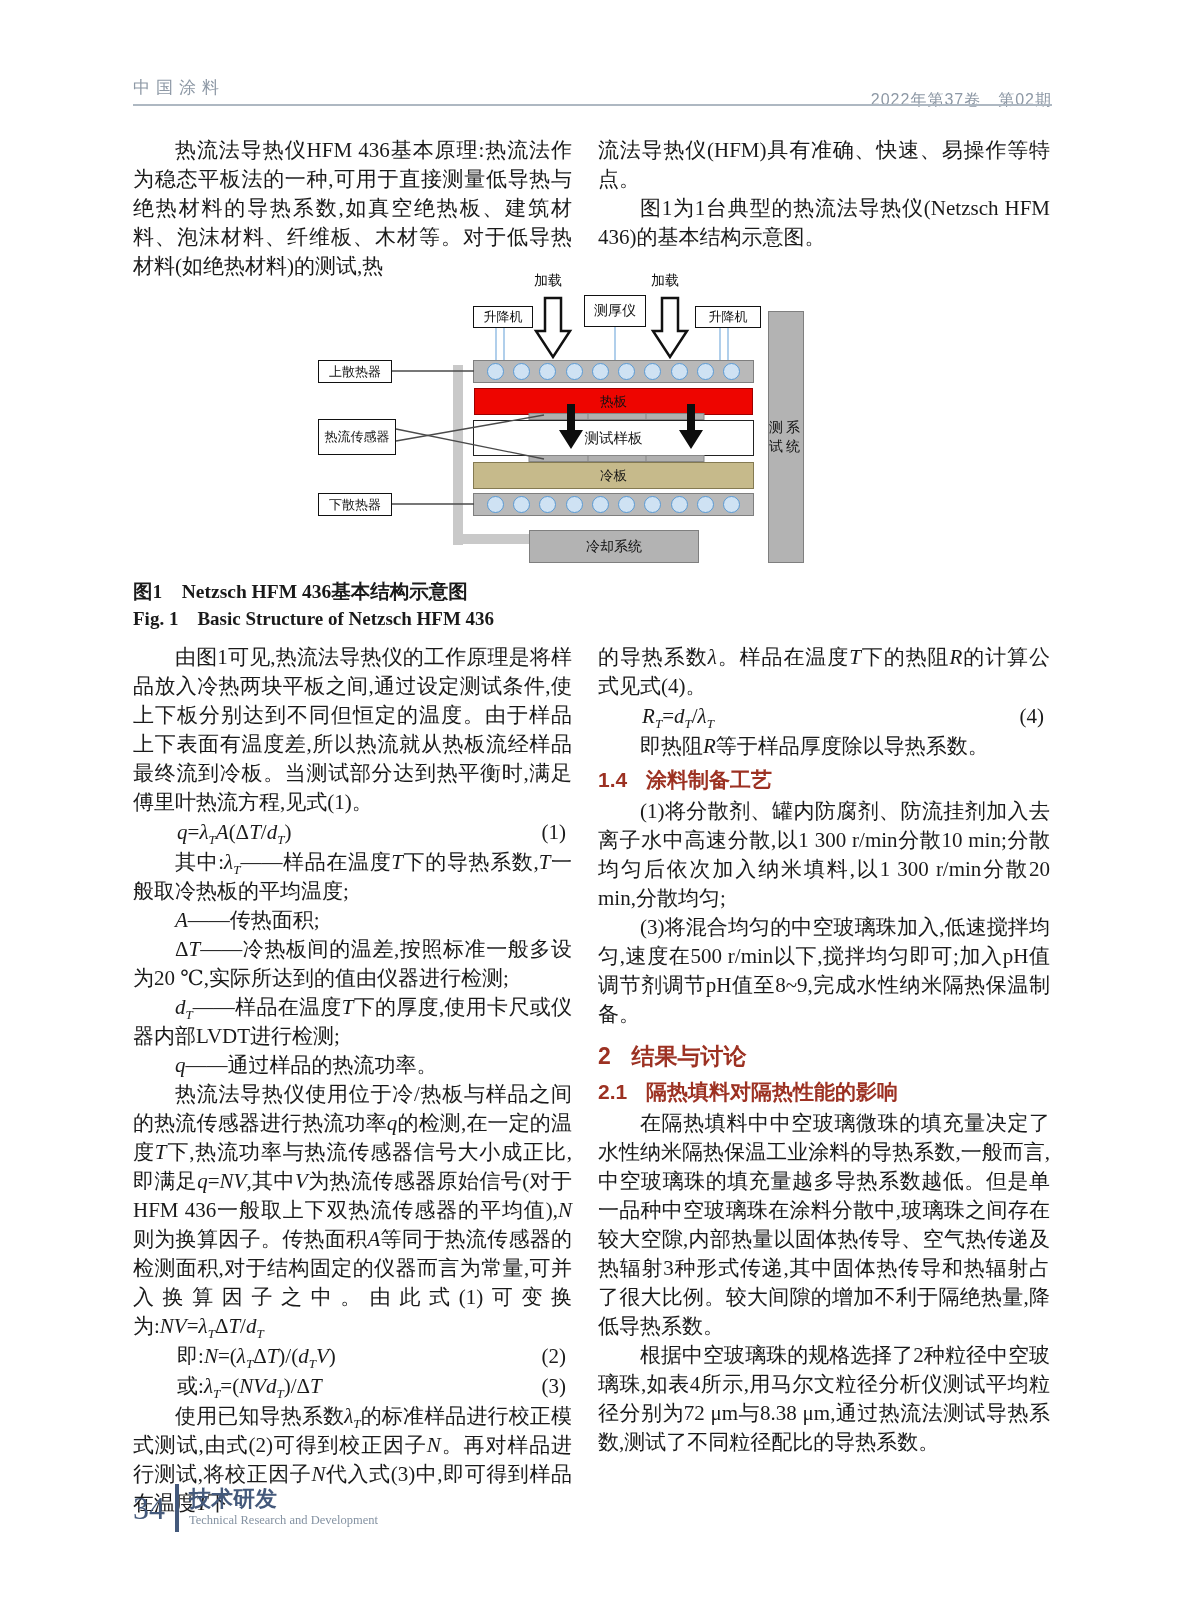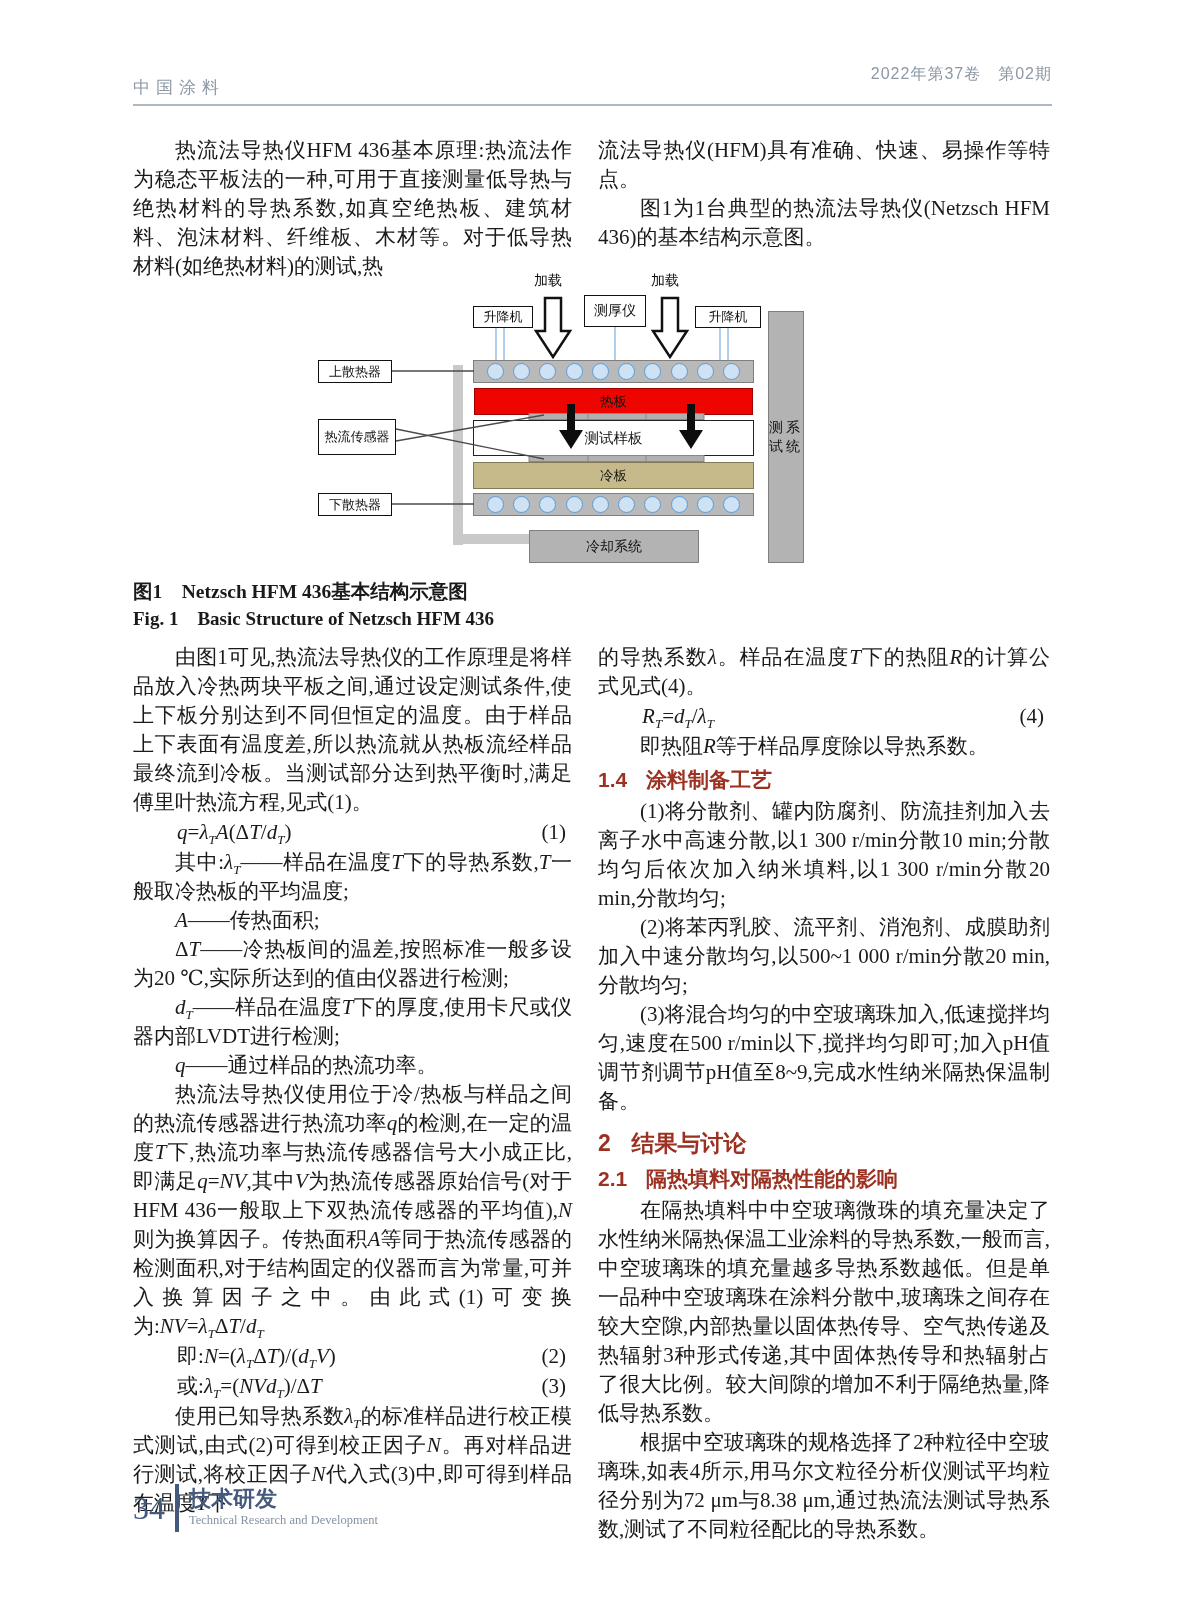--- a/index.html
+++ b/index.html
@@ -3,21 +3,21 @@
 <meta charset="utf-8">
 <style>
   html,body{margin:0;padding:0;background:#e8e8e8;}
   .page{
     position:relative;width:1187px;height:1600px;background:#ffffff;
     font-family:"Liberation Serif","DejaVu Serif",serif;color:#1a1a1a;
     overflow:hidden;
   }
   
   .hdr-left{position:absolute;left:133px;top:76px;font-size:17px;letter-spacing:6px;color:var(--header_gray);font-family:"Liberation Sans","DejaVu Sans",sans-serif;}
-  .hdr-right{position:absolute;right:135px;top:64px;font-size:16px;letter-spacing:1px;color:var(--header_gray);font-family:"Liberation Sans","DejaVu Sans",sans-serif;}
+  .hdr-right{position:absolute;right:135px;top:90px;font-size:16px;letter-spacing:1px;color:var(--header_gray);font-family:"Liberation Sans","DejaVu Sans",sans-serif;}
   .hdr-rule{position:absolute;left:133px;top:104px;width:919px;height:2px;background:#aeb8c2;}
   
   .tcol{position:absolute;font-size:21px;line-height:29px;text-align:justify;text-justify:inter-ideograph;}
   .col-left-top {left:133px;top:136px;width:439px;}
   .col-right-top{left:598px;top:136px;width:452px;}
   .col-left-main {left:133px;top:643px;width:439px;}
   .col-right-main{left:598px;top:643px;width:452px;}
   .para{margin:0;text-indent:2em;}
   .para-cont{margin:0;text-indent:0;}
   i{font-style:italic;}
@@ -198,21 +198,20 @@
     <p class="para-cont">的导热系数<i>λ</i>。样品在温度<i>T</i>下的热阻<i>R</i>的计算公式见式(4)。</p>
     <div class="eq">
       <span class="eq-body"><i>R</i><sub>T</sub>=<i>d</i><sub>T</sub>/<i>λ</i><sub>T</sub></span>
       <span class="eq-num">(4)</span>
     </div>
     <p class="para">即热阻<i>R</i>等于样品厚度除以导热系数。</p>
     <div class="h-sub">
       <span class="h-num">1.4</span><span>涂料制备工艺</span>
     </div>
     <p class="para">(1)将分散剂、罐内防腐剂、防流挂剂加入去离子水中高速分散,以1 300 r/min分散10 min;分散均匀后依次加入纳米填料,以1 300 r/min分散20 min,分散均匀;</p>
-    <p class="para">(2)将苯丙乳胶、流平剂、消泡剂、成膜助剂加入中速分散均匀,以500~1 000 r/min分散20 min,分散均匀;</p>
     <p class="para">(3)将混合均匀的中空玻璃珠加入,低速搅拌均匀,速度在500 r/min以下,搅拌均匀即可;加入pH值调节剂调节pH值至8~9,完成水性纳米隔热保温制备。</p>
     <div class="h-sec">
       <span class="h-num">2</span><span>结果与讨论</span>
     </div>
     <div class="h-sub">
       <span class="h-num">2.1</span><span>隔热填料对隔热性能的影响</span>
     </div>
     <p class="para">在隔热填料中中空玻璃微珠的填充量决定了水性纳米隔热保温工业涂料的导热系数,一般而言,中空玻璃珠的填充量越多导热系数越低。但是单一品种中空玻璃珠在涂料分散中,玻璃珠之间存在较大空隙,内部热量以固体热传导、空气热传递及热辐射3种形式传递,其中固体热传导和热辐射占了很大比例。较大间隙的增加不利于隔绝热量,降低导热系数。</p>
     <p class="para">根据中空玻璃珠的规格选择了2种粒径中空玻璃珠,如表4所示,用马尔文粒径分析仪测试平均粒径分别为72 μm与8.38 μm,通过热流法测试导热系数,测试了不同粒径配比的导热系数。</p>
   </div>

